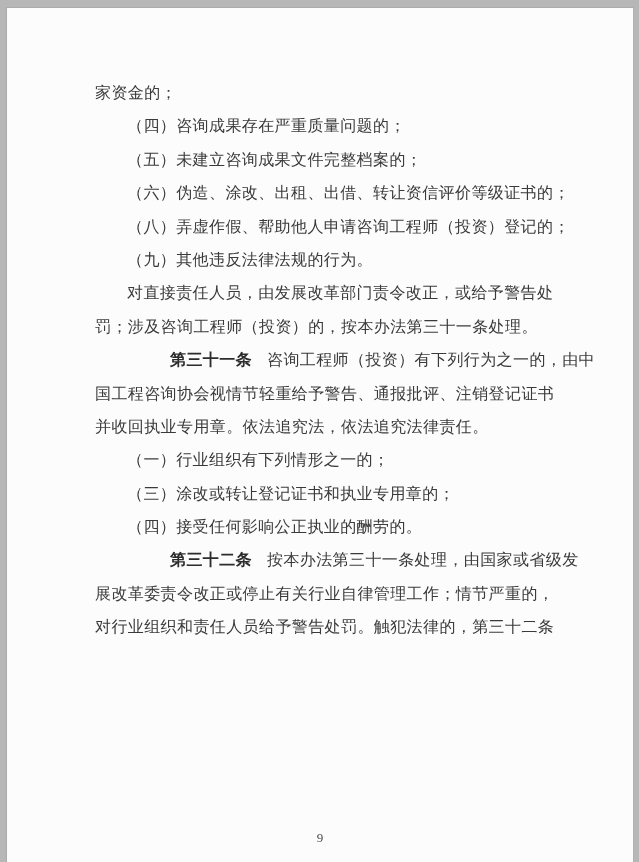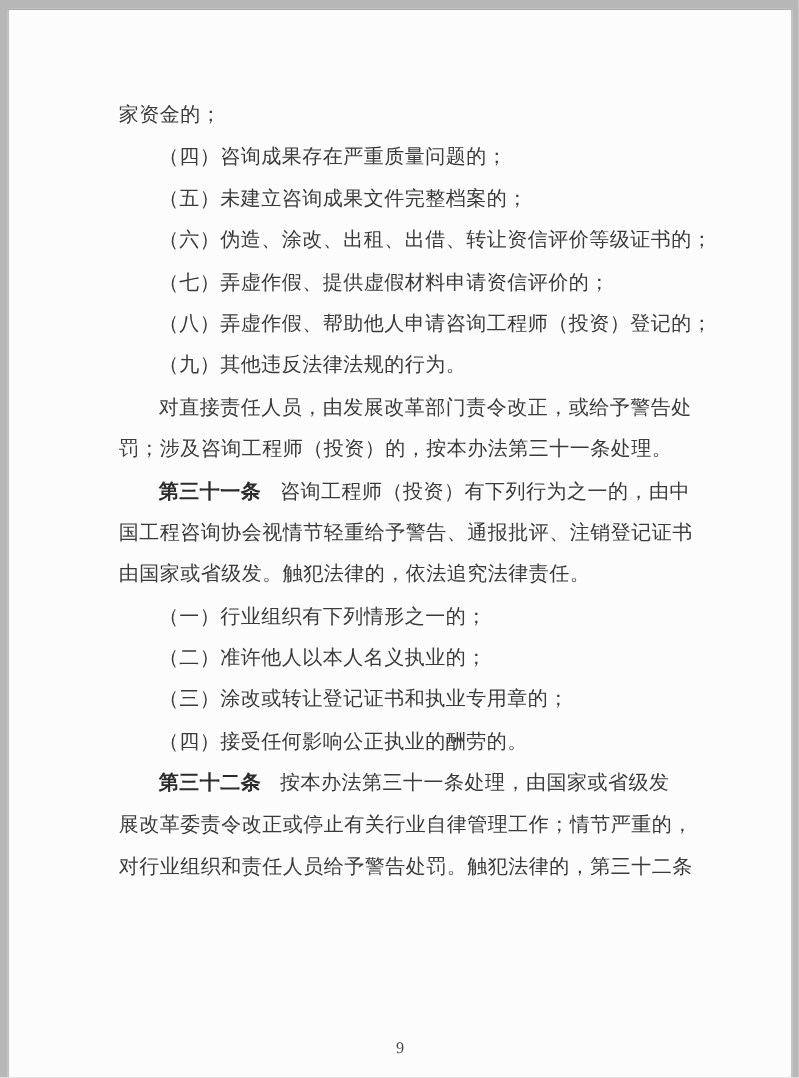--- a/index.html
+++ b/index.html
@@ -40,20 +40,21 @@
     white-space: nowrap;
     height: 33.4px;
   }
   .line.indent {
     padding-left: 32px;
   }
   .article-no {
     font-weight: bold;
     color: #2c2c2c;
     margin-right: 15px;
+    margin-left: 43px;
   }
   .page-number {
     position: absolute;
     left: 0;
     right: 0;
     top: 822px;
     text-align: center;
     font-size: 13px;
     color: #4a4a4a;
     letter-spacing: 0;
@@ -62,32 +63,30 @@
 </head>
 <body>
 
 <div class="canvas">
   <div class="paper">
     <div class="text-block">
       <div class="line">家资金的；</div>
       <div class="line indent">（四）咨询成果存在严重质量问题的；</div>
       <div class="line indent">（五）未建立咨询成果文件完整档案的；</div>
       <div class="line indent">（六）伪造、涂改、出租、出借、转让资信评价等级证书的；</div>
-      <div class="line indent">（七）弄虚作假、提供虚假材料申请资信评价的；</div>
       <div class="line indent">（八）弄虚作假、帮助他人申请咨询工程师（投资）登记的；</div>
       <div class="line indent">（九）其他违反法律法规的行为。</div>
       <div class="line indent">对直接责任人员，由发展改革部门责令改正，或给予警告处</div>
       <div class="line">罚；涉及咨询工程师（投资）的，按本办法第三十一条处理。</div>
       <div class="line indent">
         <span class="article-no">第三十一条</span><span>咨询工程师（投资）有下列行为之一的，由中</span>
       </div>
       <div class="line">国工程咨询协会视情节轻重给予警告、通报批评、注销登记证书</div>
-      <div class="line">由国家或省级发。触犯法律的，依法追究法律责任。</div>
+      <div class="line">并收回执业专用章。依法追究法，依法追究法律责任。</div>
       <div class="line indent">（一）行业组织有下列情形之一的；</div>
-      <div class="line indent">（二）准许他人以本人名义执业的；</div>
       <div class="line indent">（三）涂改或转让登记证书和执业专用章的；</div>
       <div class="line indent">（四）接受任何影响公正执业的酬劳的。</div>
       <div class="line indent">
         <span class="article-no">第三十二条</span><span>按本办法第三十一条处理，由国家或省级发</span>
       </div>
       <div class="line">展改革委责令改正或停止有关行业自律管理工作；情节严重的，</div>
       <div class="line">对行业组织和责任人员给予警告处罚。触犯法律的，第三十二条</div>
     </div>
     <div class="page-number">9</div>
   </div>

